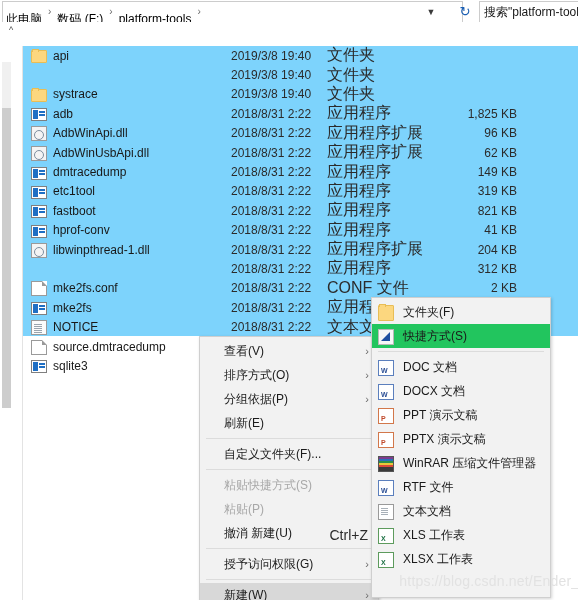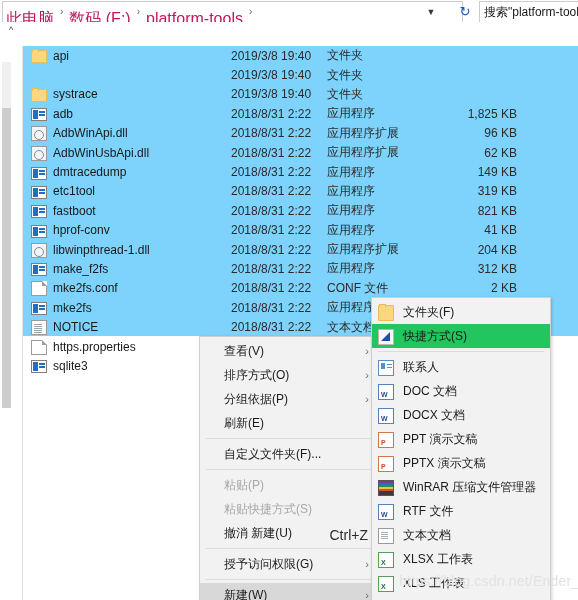--- a/index.html
+++ b/index.html
@@ -18,21 +18,21 @@
   #addressbar{
     position:absolute;left:0;top:0;width:578px;height:22px;
     background:#ffffff;
   }
   #crumbbox{
     position:absolute;left:2px;top:1px;width:459px;height:20px;
     border:1px solid #cccccc;background:#ffffff;
     display:flex;align-items:center;
   }
   .crumb{
-    font-size:16px;color:#be185d;padding:0 3px;line-height:18px;
+    font-size:12px;color:#000000;padding:0 3px;line-height:18px;
     white-space:nowrap;
     margin-top:14px;
   }
   .crumb-sep{
     color:#6a6a6a;font-size:10px;padding:0 3px;line-height:18px;
   }
   #crumb-chevron{
     position:absolute;right:22px;top:0;height:20px;width:18px;
     display:flex;align-items:center;justify-content:center;
     color:#3a3a3a;font-size:9px;
@@ -112,21 +112,21 @@
     width:16px;height:16px;margin-right:6px;margin-left:8px;
     flex:0 0 16px;position:relative;
   }
   .fname{font-size:12px;color:#181818;line-height:14px;}
   .fdate{
     position:absolute;left:208px;width:96px;
     font-size:12px;color:#2b2b2b;white-space:nowrap;
   }
   .ftype{
     position:absolute;left:304px;width:97px;
-    font-size:12px;color:#2b2b2b;white-space:nowrap;
+    font-size:16px;color:#2b2b2b;white-space:nowrap;
   }
   .fsize{
     position:absolute;left:401px;width:93px;text-align:right;
     font-size:12px;color:#2b2b2b;white-space:nowrap;
   }
 
   
   .ic-folder{
     background:#fcd77f;border:1px solid #e8bd55;border-radius:1px;
     box-sizing:border-box;
@@ -391,24 +391,20 @@
     <div class="frow">
       <div class="fn">
         <span class="ficon ic-dll"></span>
         <span class="fname">libwinpthread-1.dll</span>
       </div>
       <div class="fdate">2018/8/31 2:22</div>
       <div class="ftype">应用程序扩展</div>
       <div class="fsize">204 KB</div>
     </div>
     <div class="frow">
-      <div class="fn">
-        <span class="ficon ic-exe"></span>
-        <span class="fname">make_f2fs</span>
-      </div>
       <div class="fdate">2018/8/31 2:22</div>
       <div class="ftype">应用程序</div>
       <div class="fsize">312 KB</div>
     </div>
     <div class="frow">
       <div class="fn">
         <span class="ficon ic-doc"></span>
         <span class="fname">mke2fs.conf</span>
       </div>
       <div class="fdate">2018/8/31 2:22</div>
@@ -429,21 +425,21 @@
         <span class="ficon ic-txt"></span>
         <span class="fname">NOTICE</span>
       </div>
       <div class="fdate">2018/8/31 2:22</div>
       <div class="ftype">文本文档</div>
       <div class="fsize">378 KB</div>
     </div>
     <div class="frow">
       <div class="fn">
         <span class="ficon ic-doc"></span>
-        <span class="fname">https.properties</span>
+        <span class="fname">source.dmtracedump</span>
       </div>
       <div class="fdate">2018/8/31 2:22</div>
       <div class="ftype">PROPERTIES 文件</div>
       <div class="fsize"></div>
     </div>
     <div class="frow">
       <div class="fn">
         <span class="ficon ic-exe"></span>
         <span class="fname">sqlite3</span>
       </div>
@@ -468,24 +464,24 @@
     </div>
     <div class="mi">
       <span>刷新(E)</span>
     </div>
     <div class="msep"></div>
     <div class="mi">
       <span>自定义文件夹(F)...</span>
     </div>
     <div class="msep"></div>
     <div class="mi dis">
+      <span>粘贴快捷方式(S)</span>
+    </div>
+    <div class="mi dis">
       <span>粘贴(P)</span>
-    </div>
-    <div class="mi dis">
-      <span>粘贴快捷方式(S)</span>
     </div>
     <div class="mi">
       <span>撤消 新建(U)</span>
       <span class="accel">Ctrl+Z</span>
     </div>
     <div class="msep"></div>
     <div class="mi">
       <span>授予访问权限(G)</span>
       <span class="arrow">›</span>
     </div>
@@ -500,24 +496,20 @@
     <div class="si">
       <span class="sic s-folder"></span>
       <span class="slabel">文件夹(F)</span>
     </div>
     <div class="si sel">
       <span class="sic s-shortcut"></span>
       <span class="slabel">快捷方式(S)</span>
     </div>
     <div class="msep"></div>
     <div class="si">
-      <span class="sic s-contact"></span>
-      <span class="slabel">联系人</span>
-    </div>
-    <div class="si">
       <span class="sic s-page blue"></span>
       <span class="slabel">DOC 文档</span>
     </div>
     <div class="si">
       <span class="sic s-page blue"></span>
       <span class="slabel">DOCX 文档</span>
     </div>
     <div class="si">
       <span class="sic s-page orange"></span>
       <span class="slabel">PPT 演示文稿</span>
@@ -533,22 +525,22 @@
     <div class="si">
       <span class="sic s-page blue"></span>
       <span class="slabel">RTF 文件</span>
     </div>
     <div class="si">
       <span class="sic s-page grey"></span>
       <span class="slabel">文本文档</span>
     </div>
     <div class="si">
       <span class="sic s-page green"></span>
+      <span class="slabel">XLS 工作表</span>
+    </div>
+    <div class="si">
+      <span class="sic s-page green"></span>
       <span class="slabel">XLSX 工作表</span>
-    </div>
-    <div class="si">
-      <span class="sic s-page green"></span>
-      <span class="slabel">XLS 工作表</span>
     </div>
     <div class="si"></div>
   </div>
 
 <div id="watermark">https://blog.csdn.net/Ender_Zhao</div>
 
 </body></html>

